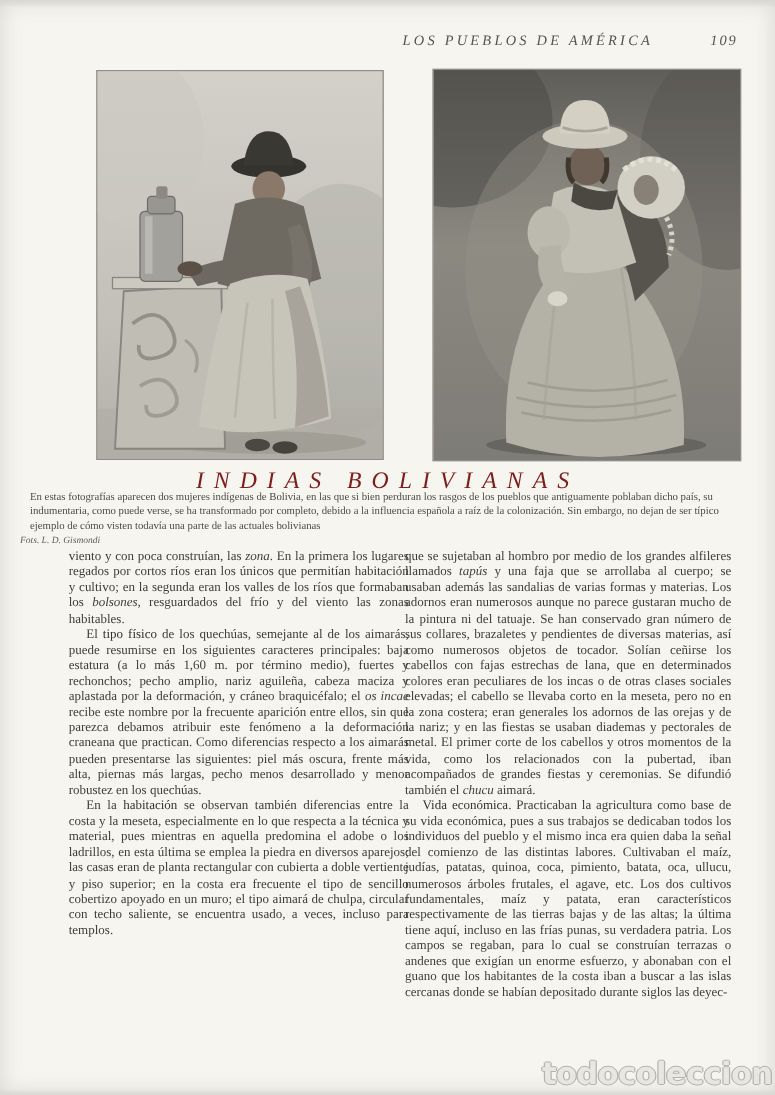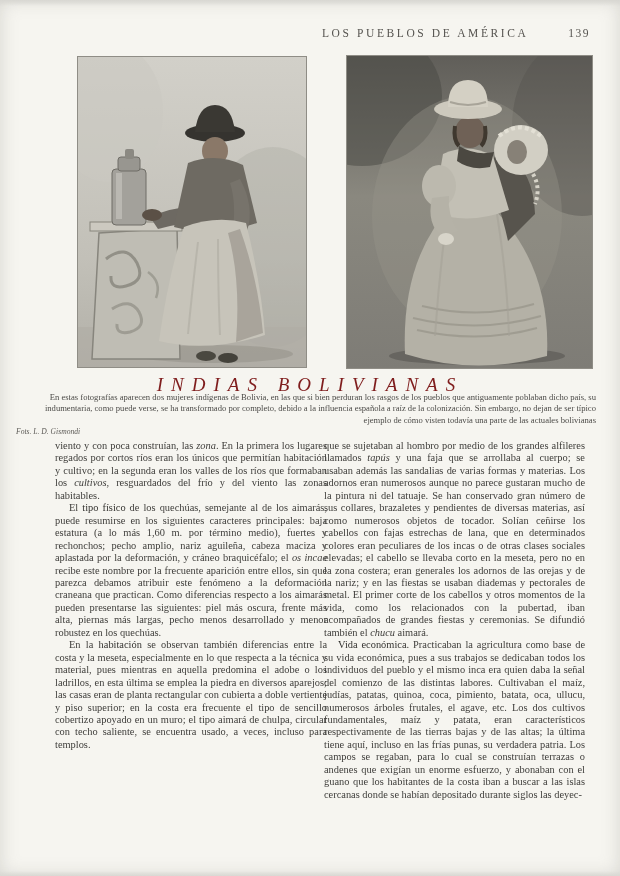--- a/index.html
+++ b/index.html
@@ -10,35 +10,35 @@
     box-shadow: inset 0 0 18px rgba(120,118,110,.25);
   }
   .scan-edge-top { position:absolute; top:0; left:0; width:100%; height:6px;
     background:linear-gradient(#d8d7d2, rgba(216,215,210,0)); }
   .scan-edge-bottom { position:absolute; bottom:0; left:0; width:100%; height:5px;
     background:linear-gradient(rgba(216,215,210,0), #d9d8d3); }
 
   .header {
     position:absolute; top:27px; left:322px; width:268px;
     display:flex; justify-content:space-between; align-items:baseline;
-    font-size:11.5px; letter-spacing:2.6px; color:#55534f;
+    font-style:italic; font-size:11.5px; letter-spacing:2.6px; color:#55534f;
   }
   .header .pagenum { letter-spacing:1.5px; }
 
   .photo { position:absolute; border:1px solid #8f8d86; background:#bdbbb3; }
   .photo svg { display:block; }
   #photo-left  { left:77px;  top:56px; }
   #photo-right { left:346px; top:55px; }
 
   .caption-title {
     position:absolute; top:374px; left:0; width:100%; text-align:center;
     font-style:italic; font-size:19px; letter-spacing:8px; color:#7f1d1d;
   }
   .caption-text {
-    position:absolute; top:392px; left:24px; width:572px; text-align:right;
+    position:absolute; top:392px; left:24px; width:572px; text-align:left;
     font-size:8.6px; line-height:11.3px; color:#4c4b48;
   }
   .caption-credit {
     position:absolute; top:427px; left:0; width:100%; text-align:left;
     font-style:italic; font-size:7.6px; color:#5d5b57;padding-left:16px;
   }
 
   .col {
     position:absolute; top:440px;
     font-size:10.4px; line-height:12.45px; text-align:justify;
@@ -61,21 +61,21 @@
   }
 </style>
 </head>
 <body>
 
 <div class="page">
   <div class="scan-edge-top"></div>
 
   <div class="header">
     <span>LOS PUEBLOS DE AMÉRICA</span>
-    <span class="pagenum">139</span>
+    <span class="pagenum">109</span>
   </div>
 
   <div class="photo" id="photo-left">
     <svg width="228" height="310" viewBox="0 0 228 310">
       <defs>
         <linearGradient id="bgL" x1="0" y1="0" x2="0" y2="1">
           <stop offset="0" stop-color="#d2d0c9"></stop>
           <stop offset="0.65" stop-color="#c2c0b8"></stop>
           <stop offset="1" stop-color="#b2b0a8"></stop>
         </linearGradient>
@@ -151,24 +151,25 @@
       <path d="M101,51 q0,-27 20,-27 q20,0 20,27 z" fill="#d4d0c4"></path>
       <path d="M103,46 q18,6 36,0" stroke="#a8a499" stroke-width="2" fill="none"></path>
     </svg>
   </div>
 
   <div class="caption-title">INDIAS BOLIVIANAS</div>
   <div class="caption-text">En estas fotografías aparecen dos mujeres indígenas de Bolivia, en las que si bien perduran los rasgos de los pueblos que antiguamente poblaban dicho país, su indumentaria, como puede verse, se ha transformado por completo, debido a la influencia española a raíz de la colonización. Sin embargo, no dejan de ser típico ejemplo de cómo visten todavía una parte de las actuales bolivianas</div>
   <div class="caption-credit">Fots. L. D. Gismondi</div>
 
   <div class="col" id="col-left">
-      <p class="para"><span>viento y con poca construían, las </span><span class="i">zona</span><span>. En la primera los lugares regados por cortos ríos eran los únicos que permitían habitación y cultivo; en la segunda eran los valles de los ríos que formaban los </span><span class="i">cultivos</span><span>, resguardados del frío y del viento las zonas habitables.</span></p>
+      <p class="para"><span>viento y con poca construían, las </span><span class="i">zona</span><span>. En la primera los lugares regados por cortos ríos eran los únicos que permitían habitación y cultivo; en la segunda eran los valles de los ríos que formaban los </span><span class="i">bolsones</span><span>, resguardados del frío y del viento las zonas habitables.</span></p>
       <p class="para indent"><span>El </span><span class="b">tipo físico</span><span> de los quechúas, semejante al de los aimarás, puede resumirse en los siguientes caracteres principales: baja estatura (a lo más 1,60 m. por término medio), fuertes y rechonchos; pecho amplio, nariz aguileña, cabeza maciza y aplastada por la deformación, y cráneo braquicéfalo; el </span><span class="i">os incae</span><span> recibe este nombre por la frecuente aparición entre ellos, sin que parezca debamos atribuir este fenómeno a la deformación craneana que practican. Como diferencias respecto a los aimarás pueden presentarse las siguientes: piel más oscura, frente más alta, piernas más largas, pecho menos desarrollado y menor robustez en los quechúas.</span></p>
       <p class="para indent"><span>En la </span><span class="b">habitación</span><span> se observan también diferencias entre la costa y la meseta, especialmente en lo que respecta a la técnica y material, pues mientras en aquella predomina el adobe o los ladrillos, en esta última se emplea la piedra en diversos aparejos; las casas eran de planta rectangular con cubierta a doble vertiente y piso superior; en la costa era frecuente el tipo de sencillo cobertizo apoyado en un muro; el tipo aimará de chulpa, circular con techo saliente, se encuentra usado, a veces, incluso para templos.</span></p>
     </div>
   <div class="col" id="col-right">
       <p class="para"><span>que se sujetaban al hombro por medio de los grandes alfileres llamados </span><span class="i">tapús</span><span> y una faja que se arrollaba al cuerpo; se usaban además las sandalias de varias formas y materias. Los adornos eran numerosos aunque no parece gustaran mucho de la pintura ni del tatuaje. Se han conservado gran número de sus collares, brazaletes y pendientes de diversas materias, así como numerosos objetos de tocador. Solían ceñirse los cabellos con fajas estrechas de lana, que en determinados colores eran peculiares de los incas o de otras clases sociales elevadas; el cabello se llevaba corto en la meseta, pero no en la zona costera; eran generales los adornos de las orejas y de la nariz; y en las fiestas se usaban diademas y pectorales de metal. El primer corte de los cabellos y otros momentos de la vida, como los relacionados con la pubertad, iban acompañados de grandes fiestas y ceremonias. Se difundió también el </span><span class="i">chucu</span><span> aimará.</span></p>
       <p class="para indent"><span class="b">Vida económica.</span><span> Practicaban la agricultura como base de su vida económica, pues a sus trabajos se dedicaban todos los individuos del pueblo y el mismo inca era quien daba la señal del comienzo de las distintas labores. Cultivaban el maíz, judías, patatas, quinoa, coca, pimiento, batata, oca, ullucu, numerosos árboles frutales, el agave, etc. Los dos cultivos fundamentales, maíz y patata, eran característicos respectivamente de las tierras bajas y de las altas; la última tiene aquí, incluso en las frías punas, su verdadera patria. Los campos se regaban, para lo cual se construían terrazas o andenes que exigían un enorme esfuerzo, y abonaban con el guano que los habitantes de la costa iban a buscar a las islas cercanas donde se habían depositado durante siglos las deyec-</span></p>
     </div>
 
+  <div class="watermark">todocoleccion</div>
 
   <div class="scan-edge-bottom"></div>
 </div>
 
 </body></html>

